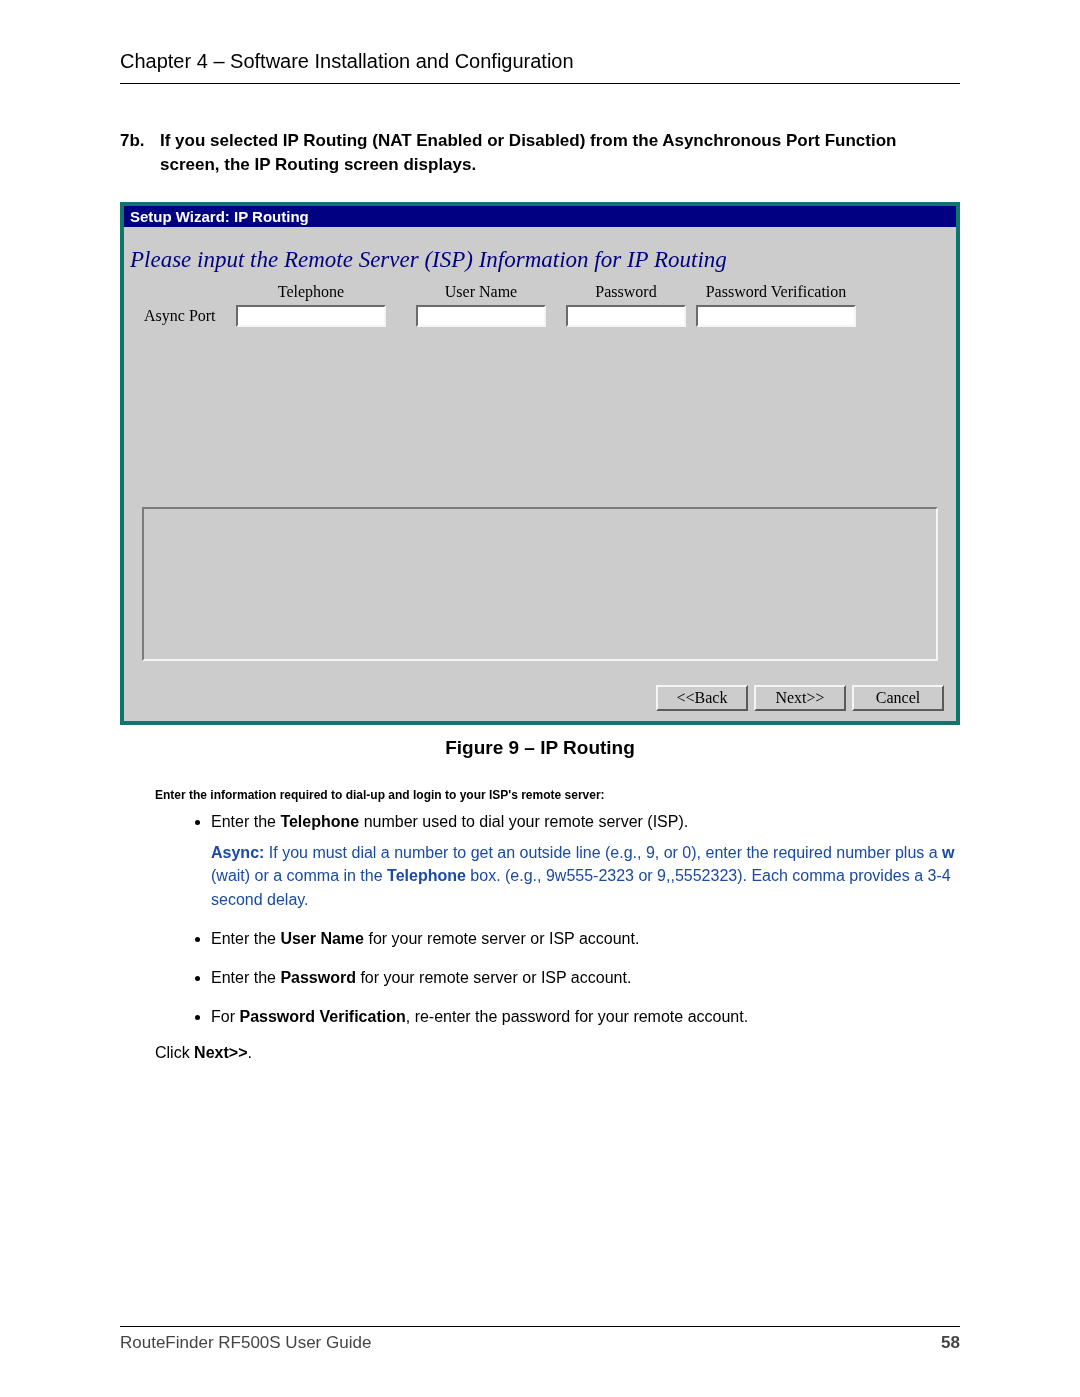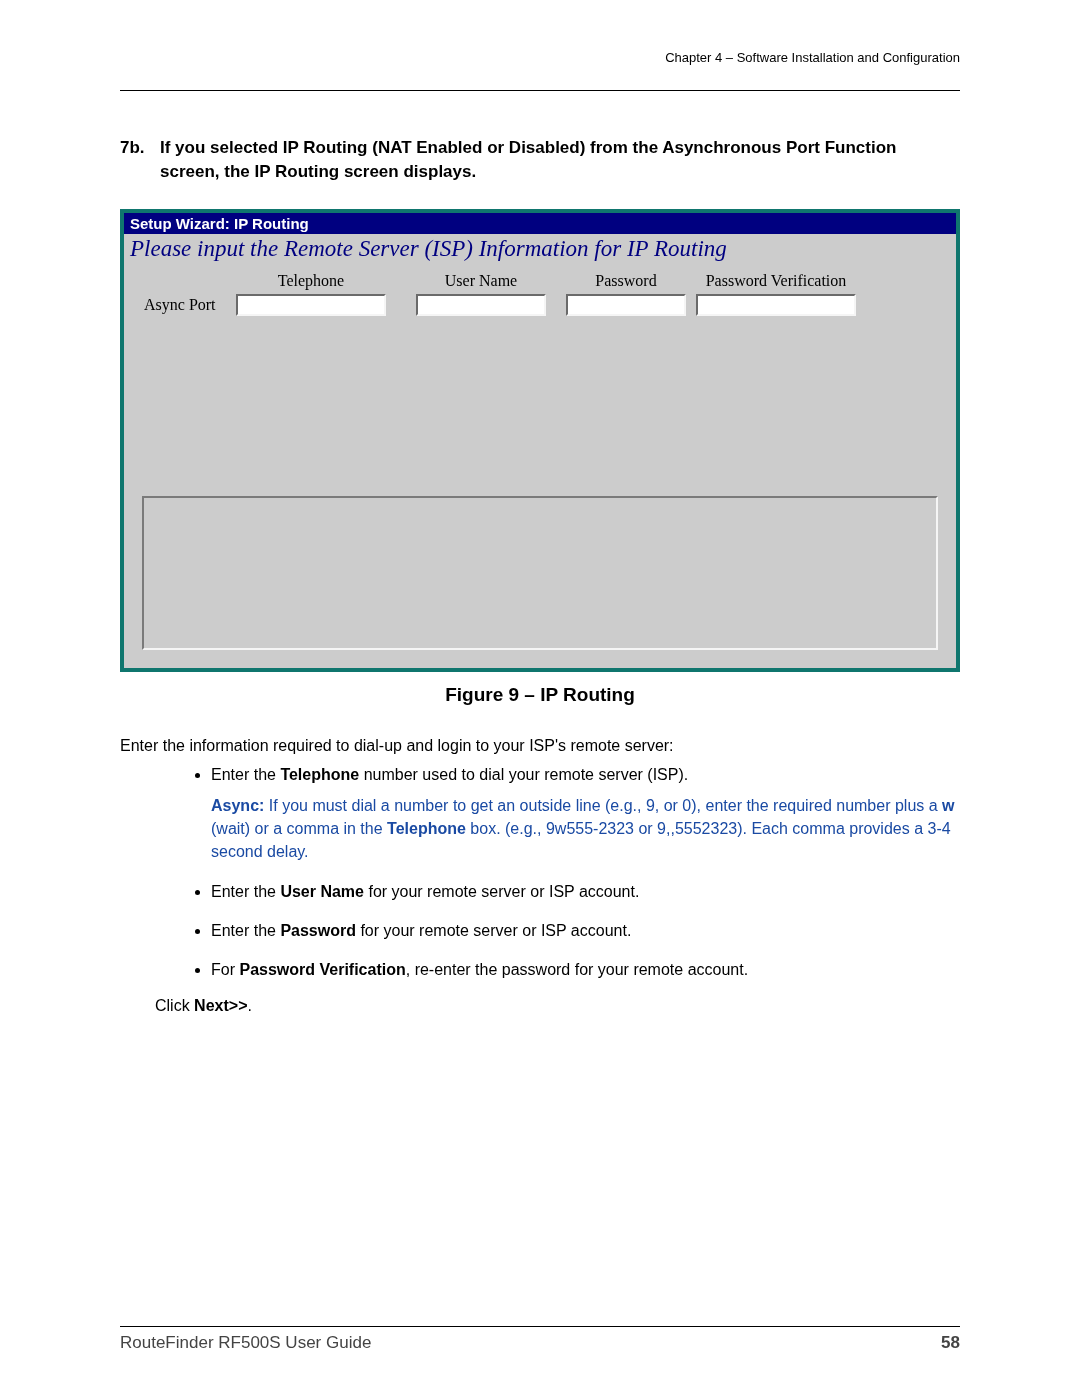--- a/index.html
+++ b/index.html
@@ -10,24 +10,24 @@
     color: #000;
   }
   .page {
     width: 1080px;
     height: 1397px;
     padding: 50px 120px 30px 120px;
     box-sizing: border-box;
     position: relative;
   }
   .chapter-header {
-    text-align: right;
-    font-size: 13px;
+    text-align: left;
+    font-size: 20px;
     color: #000;
-    padding-bottom: 25px;
+    padding-bottom: 10px;
     border-bottom: 1px solid #000;
     margin-bottom: 45px;
   }
   .step {
     display: flex;
     font-size: 17px;
     font-weight: bold;
     margin-bottom: 25px;
     line-height: 1.4;
   }
@@ -49,21 +49,21 @@
     font-weight: bold;
     font-size: 15px;
     padding: 2px 6px;
     font-family: Arial, sans-serif;
   }
   .wizard-subtitle {
     color: #000080;
     font-style: italic;
     font-family: "Times New Roman", serif;
     font-size: 23px;
-    padding: 2px 6px 6px 6px;
+    padding: 20px 6px 6px 6px;
     background: #cccccc;
   }
   .wizard-body {
     background: #cccccc;
     padding: 4px 12px 12px 12px;
     height: 400px;
     position: relative;
     box-sizing: border-box;
   }
   .field-headers {
@@ -141,22 +141,24 @@
     cursor: pointer;
   }
   .figure-caption {
     text-align: center;
     font-weight: bold;
     font-size: 19px;
     margin: 12px 0 28px 0;
   }
   .body-text {
     font-family: Verdana, Geneva, sans-serif;
-    font-size: 16px;
+    font-size: 12px;
     line-height: 1.45;
+    margin-left: 35px;
+    font-weight: bold;
   }
   ul.doc-list {
     margin: 6px 0 0 0;
     padding-left: 55px;
   }
   ul.doc-list li {
     font-family: Verdana, Geneva, sans-serif;
     font-size: 16px;
     line-height: 1.45;
     margin-bottom: 16px;
@@ -218,20 +220,25 @@
         <div class="row-label">Async Port</div>
         <input class="sunken-input in1" value="" style="">
         <input class="sunken-input in2" value="" style="">
         <input class="sunken-input in3" type="password" value="" style="">
         <input class="sunken-input in4" type="password" value="" style="">
       </div>
 
       <div class="sunken-panel"></div>
     </div>
 
+    <div class="wizard-footer">
+      <div class="btn">&lt;&lt;Back</div>
+      <div class="btn">Next&gt;&gt;</div>
+      <div class="btn">Cancel</div>
+    </div>
   </div>
 
   <div class="figure-caption">Figure 9 – IP Routing</div>
 
   <div class="body-text">Enter the information required to dial-up and login to your ISP's remote server:</div>
 
   <ul class="doc-list">
     <li>
       <span>Enter the </span><span class="bold">Telephone</span><span> number used to dial your remote server (ISP).</span>
       <div class="note-block">

